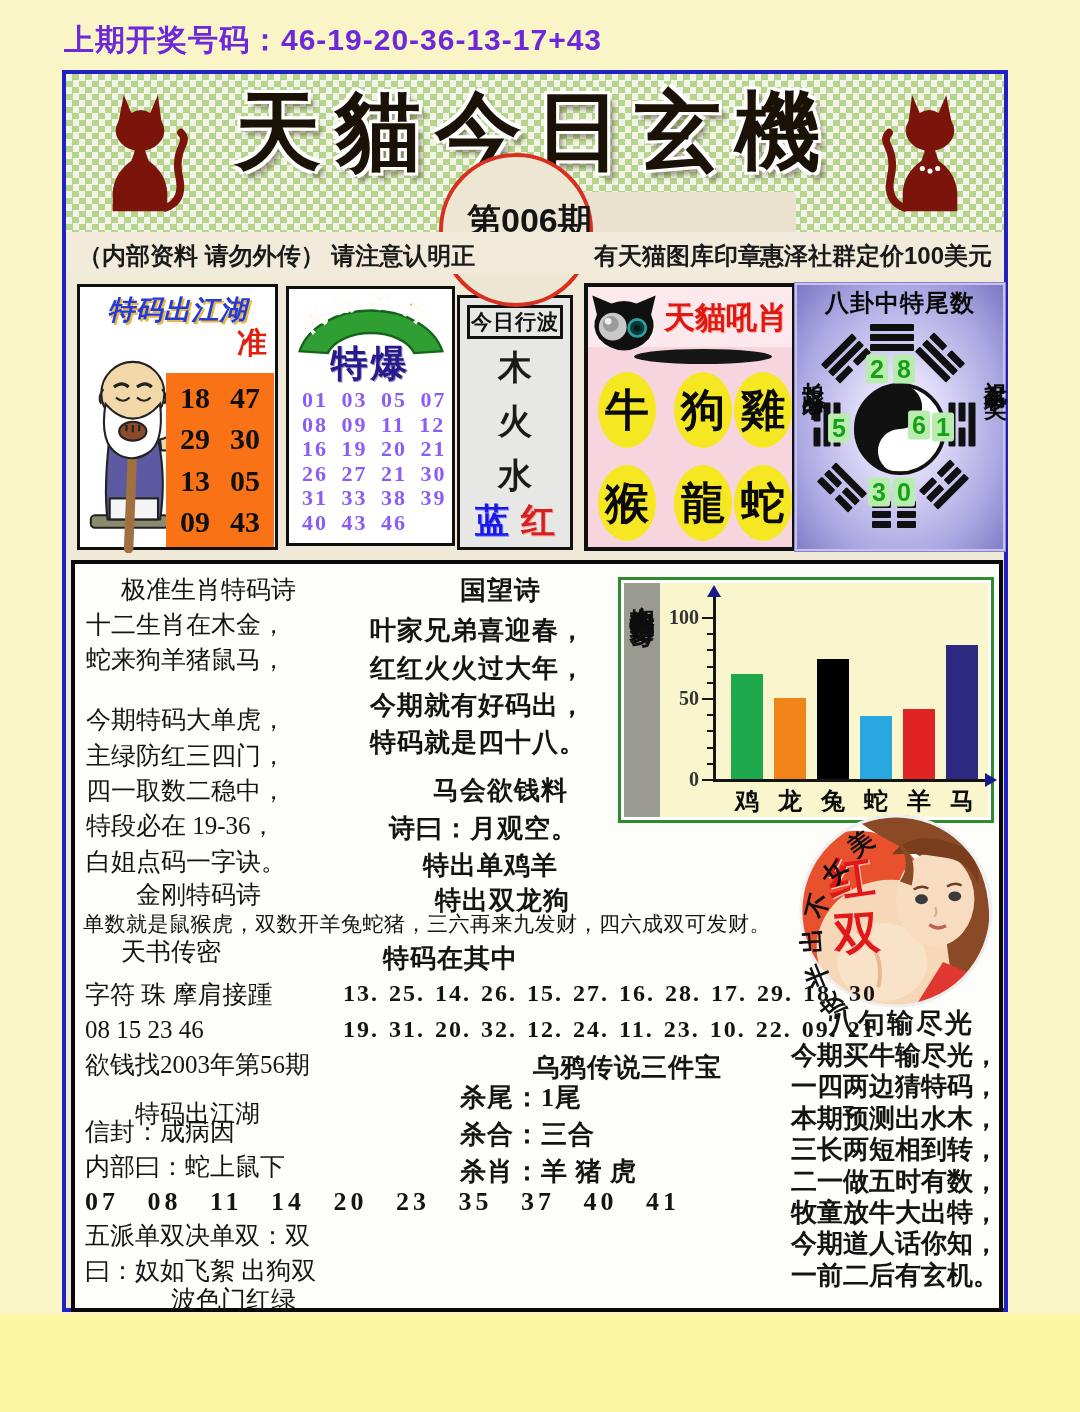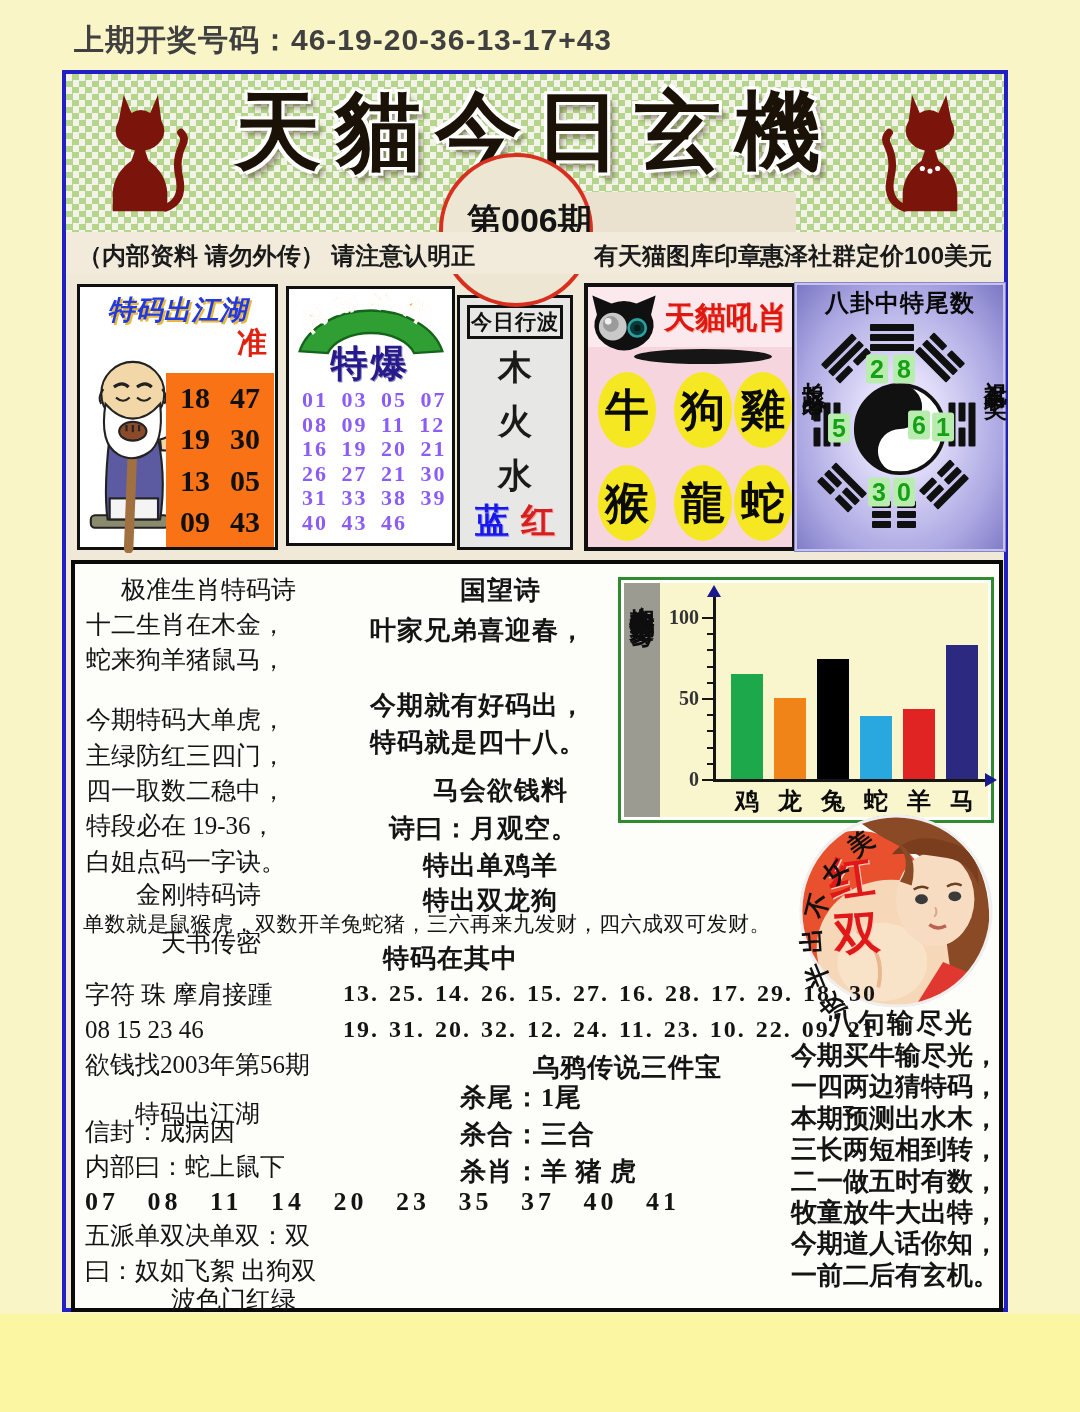--- a/index.html
+++ b/index.html
@@ -1,19 +1,19 @@
 <!DOCTYPE html>
 <html><head>
 <meta charset="utf-8">
 <style>
 *{margin:0;padding:0;box-sizing:border-box}
 html,body{background:#d8d8d8}
 .page{position:relative;width:1080px;height:1412px;margin:0 auto;background:#FAF5C6;overflow:hidden;font-family:"Liberation Serif",serif}
 .page-bottom{position:absolute;left:0;top:1314px;width:100%;height:98px;background:#FAF6A2}
-.top-notice{position:absolute;left:74px;top:22px;font:700 30px/1.2 "Liberation Sans",sans-serif;color:#404040;letter-spacing:1px;white-space:nowrap}
+.top-notice{position:absolute;left:64px;top:22px;font:700 30px/1.2 "Liberation Sans",sans-serif;color:#6d28d9;letter-spacing:1px;white-space:nowrap}
 .wrapper{position:absolute;left:62px;top:70px;width:946px;height:1242px;border:4px solid #2020C4;background:#F0E9D8}
 
 .header{position:absolute;left:0;top:0;width:100%;height:158px;background-color:#F3F3EA;background-image:conic-gradient(#B4D58B 25%,#F3F3EA 0 50%,#B4D58B 0 75%,#F3F3EA 0);background-size:13px 13px}
 .main-title{position:absolute;left:0;top:0;width:100%;text-align:center;font:700 86px/1.35 "Liberation Serif",serif;color:#1A1206;letter-spacing:14px;white-space:nowrap;
  text-shadow:-3px -3px 0 #fff,3px -3px 0 #fff,-3px 3px 0 #fff,3px 3px 0 #fff,6px 7px 5px rgba(60,40,20,.45)}
 .cat{position:absolute;top:16px;z-index:1}
 .cat.cl{left:26px}.cat.cr{right:26px;transform:scaleX(-1)}
 .issue-bar{position:absolute;left:382px;top:118px;width:348px;height:44px;background:#EAE2CF;border-radius:3px;z-index:2}
 .stamp-circle{position:absolute;left:373px;top:79px;width:154px;height:154px;border:4px solid #D8301E;border-radius:50%;background:#EDE6D3;z-index:3}
 .issue-text{position:absolute;left:401px;top:124px;font:700 34px "Liberation Sans",sans-serif;color:#141414;z-index:4;white-space:nowrap}
@@ -129,21 +129,21 @@
         <path d="M36,52 q7,6 13,0 M56,52 q7,6 13,0" stroke="#222" stroke-width="2" fill="none"></path>
         <path d="M26,58 Q20,96 38,106 Q52,114 66,105 Q82,96 78,58 Q66,72 52,72 Q38,72 26,58 Z" fill="#fff" stroke="#222" stroke-width="2"></path>
         <ellipse cx="52" cy="84" rx="13" ry="9" fill="#8B4A2A" stroke="#222" stroke-width="2"></ellipse>
         <path d="M46,78 v6 M52,78 v7 M58,78 v6" stroke="#222" stroke-width="2"></path>
         <path d="M78,92 q14,-4 16,-16 l6,-4 q5,2 1,8 l-4,14 q-6,10 -18,8 Z" fill="#F2D8A8" stroke="#222" stroke-width="2"></path>
         <circle cx="101" cy="70" r="3" fill="#D83020"></circle>
       </svg>
       <div class="greenbox">
         <span>18</span>
           <span>47</span>
-        <span>19</span>
+        <span>29</span>
           <span>30</span>
         <span>13</span>
           <span>05</span>
         <span>09</span>
           <span>43</span>
       </div>
     </div>
 
     <div class="panel p2">
       <svg class="ribbon" width="152" height="62" viewBox="0 0 160 66">
@@ -373,39 +373,40 @@
     <div class="ln lnA" style="left: 46px; top: 12px;">极准生肖特码诗</div>
         <div class="ln lnA" style="left: 11px; top: 47px;">十二生肖在木金，</div>
         <div class="ln lnA" style="left: 11px; top: 82px;">蛇来狗羊猪鼠马，</div>
         <div class="ln lnA" style="left: 11px; top: 142px;">今期特码大单虎，</div>
         <div class="ln lnA" style="left: 11px; top: 178px;">主绿防红三四门，</div>
         <div class="ln lnA" style="left: 11px; top: 213px;">四一取数二稳中，</div>
         <div class="ln lnA" style="left: 11px; top: 248px;">特段必在 19-36，</div>
         <div class="ln lnA" style="left: 11px; top: 284px;">白姐点码一字诀。</div>
         <div class="ln lnA" style="left: 61px; top: 317px;">金刚特码诗</div>
         <div class="ln lnW" style="left: 8px; top: 348px;">单数就是鼠猴虎，双数开羊兔蛇猪，三六再来九发财，四六成双可发财。</div>
-        <div class="ln lnA" style="left: 46px; top: 365px; margin-left: 40px;">天书传密</div>
+        <div class="ln lnA" style="left: 46px; top: 374px;">天书传密</div>
         <div class="ln lnA" style="left: 10px; top: 417px;">字符 珠 摩肩接踵</div>
         <div class="ln lnA" style="left: 10px; top: 452px;">08 15 23 46</div>
         <div class="ln lnA" style="left: 10px; top: 487px;">欲钱找2003年第56期</div>
         <div class="ln lnA" style="left: 60px; top: 536px;">特码出江湖</div>
         <div class="ln lnA" style="left: 10px; top: 554px;">信封：成病因</div>
         <div class="ln lnA" style="left: 10px; top: 589px;">内部曰：蛇上鼠下</div>
         <div class="ln lnN" style="left: 10px; top: 623px;">07 08 11 14 20 23 35 37 40 41</div>
         <div class="ln lnA" style="left: 10px; top: 658px;">五派单双决单双：双</div>
         <div class="ln lnA" style="left: 10px; top: 693px;">曰：奴如飞絮 出狗双</div>
         <div class="ln lnA" style="left: 96px; top: 722px;">波色门红绿</div>
         <div class="ln lnB" style="left: 385px; top: 12px;">国望诗</div>
         <div class="ln lnB" style="left: 295px; top: 52px;">叶家兄弟喜迎春，</div>
+        <div class="ln lnB" style="left: 295px; top: 90px;">红红火火过大年，</div>
         <div class="ln lnB" style="left: 295px; top: 127px;">今期就有好码出，</div>
         <div class="ln lnB" style="left: 295px; top: 164px;">特码就是四十八。</div>
         <div class="ln lnB" style="left: 358px; top: 212px;">马会欲钱料</div>
         <div class="ln lnB" style="left: 314px; top: 250px;">诗曰：月观空。</div>
         <div class="ln lnB" style="left: 348px; top: 287px;">特出单鸡羊</div>
-        <div class="ln lnB" style="left: 348px; top: 322px; font-family: Liberation Serif, serif;">特出双龙狗</div>
+        <div class="ln lnB" style="left: 360px; top: 322px; font-family: Liberation Serif, serif;">特出双龙狗</div>
         <div class="ln lnB" style="left: 308px; top: 380px;">特码在其中</div>
         <div class="ln lnC" style="left: 268px; top: 416px;">13. 25. 14. 26. 15. 27. 16. 28. 17. 29. 18. 30</div>
         <div class="ln lnC" style="left: 268px; top: 452px;">19. 31. 20. 32. 12. 24. 11. 23. 10. 22. 09. 21</div>
         <div class="ln lnB" style="left: 458px; top: 489px;">乌鸦传说三件宝</div>
         <div class="ln lnB" style="left: 385px; top: 519px;">杀尾：1尾</div>
         <div class="ln lnB" style="left: 385px; top: 556px;">杀合：三合</div>
         <div class="ln lnB" style="left: 385px; top: 593px;">杀肖：羊 猪 虎</div>
       </div>
   </div>
 </div>

